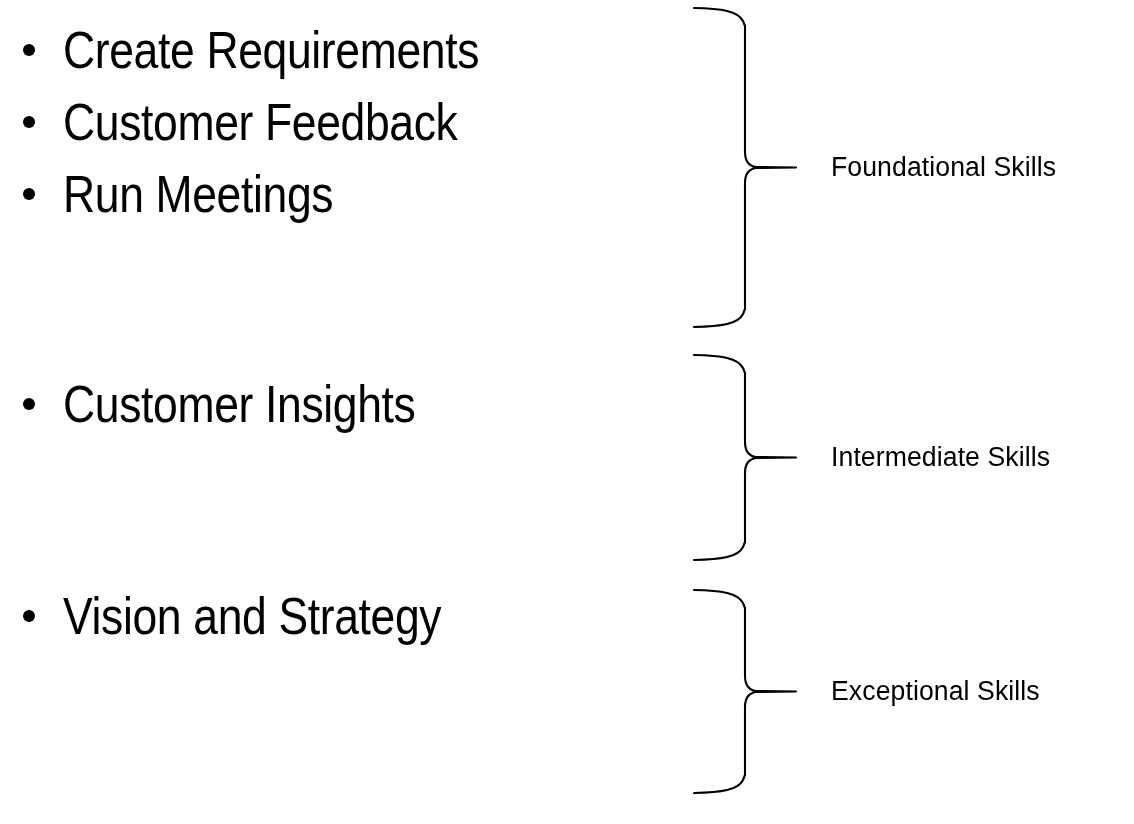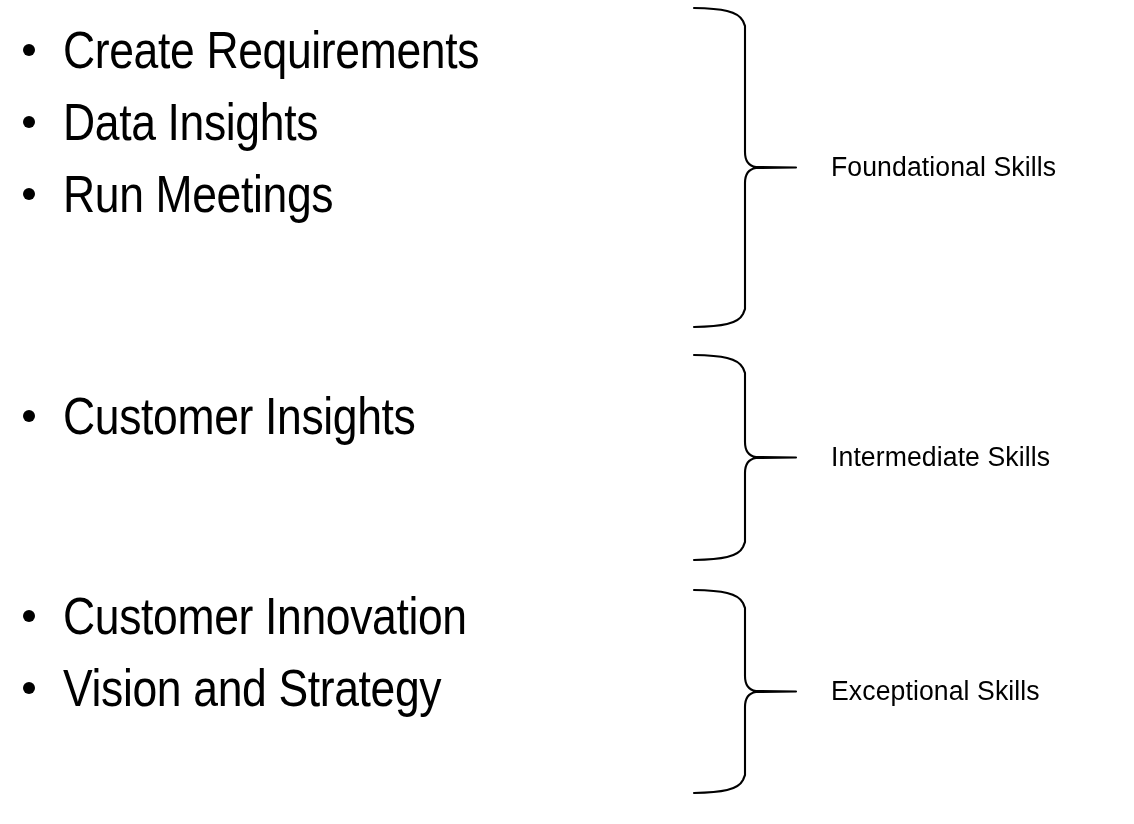--- a/index.html
+++ b/index.html
@@ -50,21 +50,21 @@
     font-size: 52px;
     letter-spacing: -0.4px;
     font-weight: 400;
     transform: scaleX(0.855);
     transform-origin: left center;
     white-space: nowrap;
   }
 
   
   #group-foundational   { top: 14px; }
-  #group-intermediate   { top: 380px; }
+  #group-intermediate   { top: 368px; }
   #group-exceptional    { top: 580px; }
 
   
   .brace-block {
     position: absolute;
     left: 688px;
   }
   .brace-svg {
     position: absolute;
     left: 0;
@@ -93,25 +93,25 @@
 
 <div id="canvas">
 
   <div class="bullet-group" id="group-foundational">
 
     <div class="bullet-item">
       <span class="bullet-mark"></span>
       <span class="bullet-label">Create Requirements</span>
     </div>
 
-
     <div class="bullet-item">
       <span class="bullet-mark"></span>
-      <span class="bullet-label">Data Insights</span>
+      <span class="bullet-label">Customer Feedback</span>
     </div>
+
 
     <div class="bullet-item">
       <span class="bullet-mark"></span>
       <span class="bullet-label">Run Meetings</span>
     </div>
   </div>
 
   <div class="brace-block" id="brace-block-foundational">
     <svg class="brace-svg" width="160" height="326" viewBox="0 0 160 326" aria-hidden="true">
       <path d="M6,4 C34,4.5 50,7 55,17 L57,22 L57,148 C57,157 61,162 68,163
@@ -134,24 +134,20 @@
     <svg class="brace-svg" width="160" height="212" viewBox="0 0 160 212" aria-hidden="true">
       <path d="M6,4 C34,4.5 50,7 55,17 L57,22 L57,91 C57,100 61,105 68,106
                L108,106.5 L68,107 C61,108 57,113 57,122 L57,191 L55,196
                C50,206 34,208.5 6,209" fill="none" stroke="#000000" stroke-width="2.1" stroke-linecap="round" stroke-linejoin="round"></path>
     </svg>
     <span class="brace-label" style="top:93px;">Intermediate Skills</span>
   </div>
 
   <div class="bullet-group" id="group-exceptional">
 
-    <div class="bullet-item">
-      <span class="bullet-mark"></span>
-      <span class="bullet-label">Customer Innovation</span>
-    </div>
 
     <div class="bullet-item">
       <span class="bullet-mark"></span>
       <span class="bullet-label">Vision and Strategy</span>
     </div>
 
   </div>
 
   <div class="brace-block" id="brace-block-exceptional">
     <svg class="brace-svg" width="160" height="210" viewBox="0 0 160 210" aria-hidden="true">

